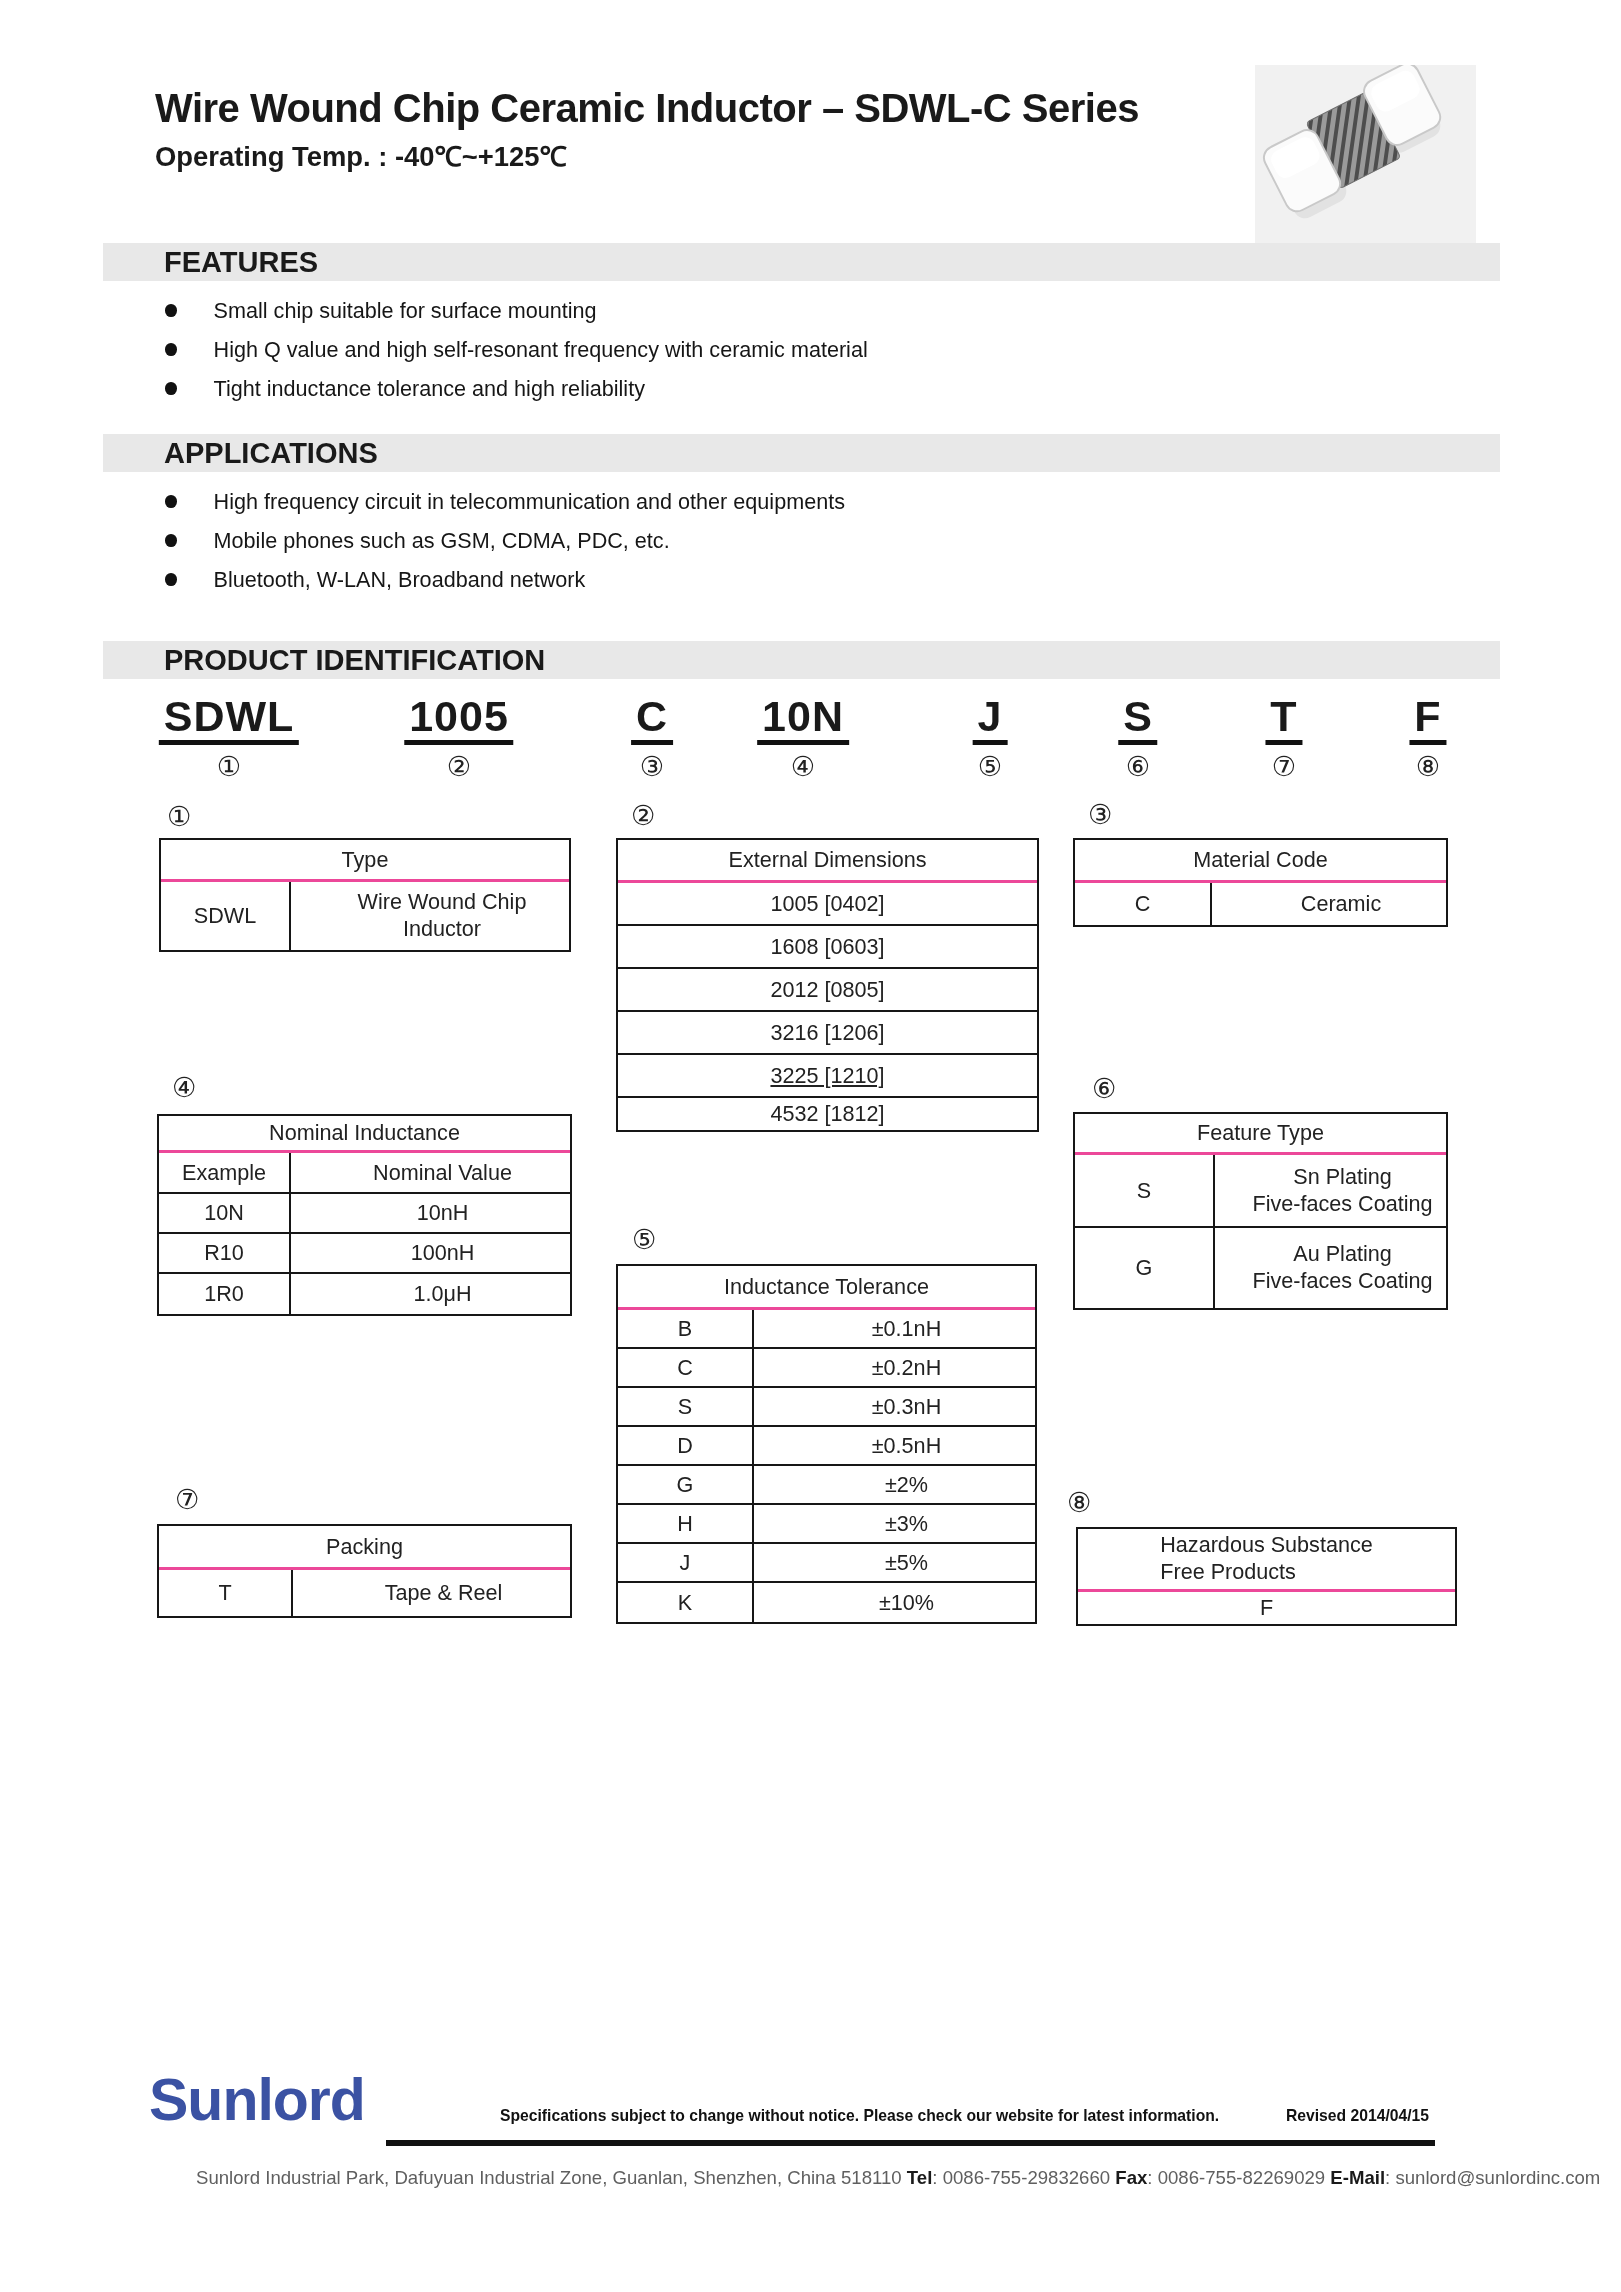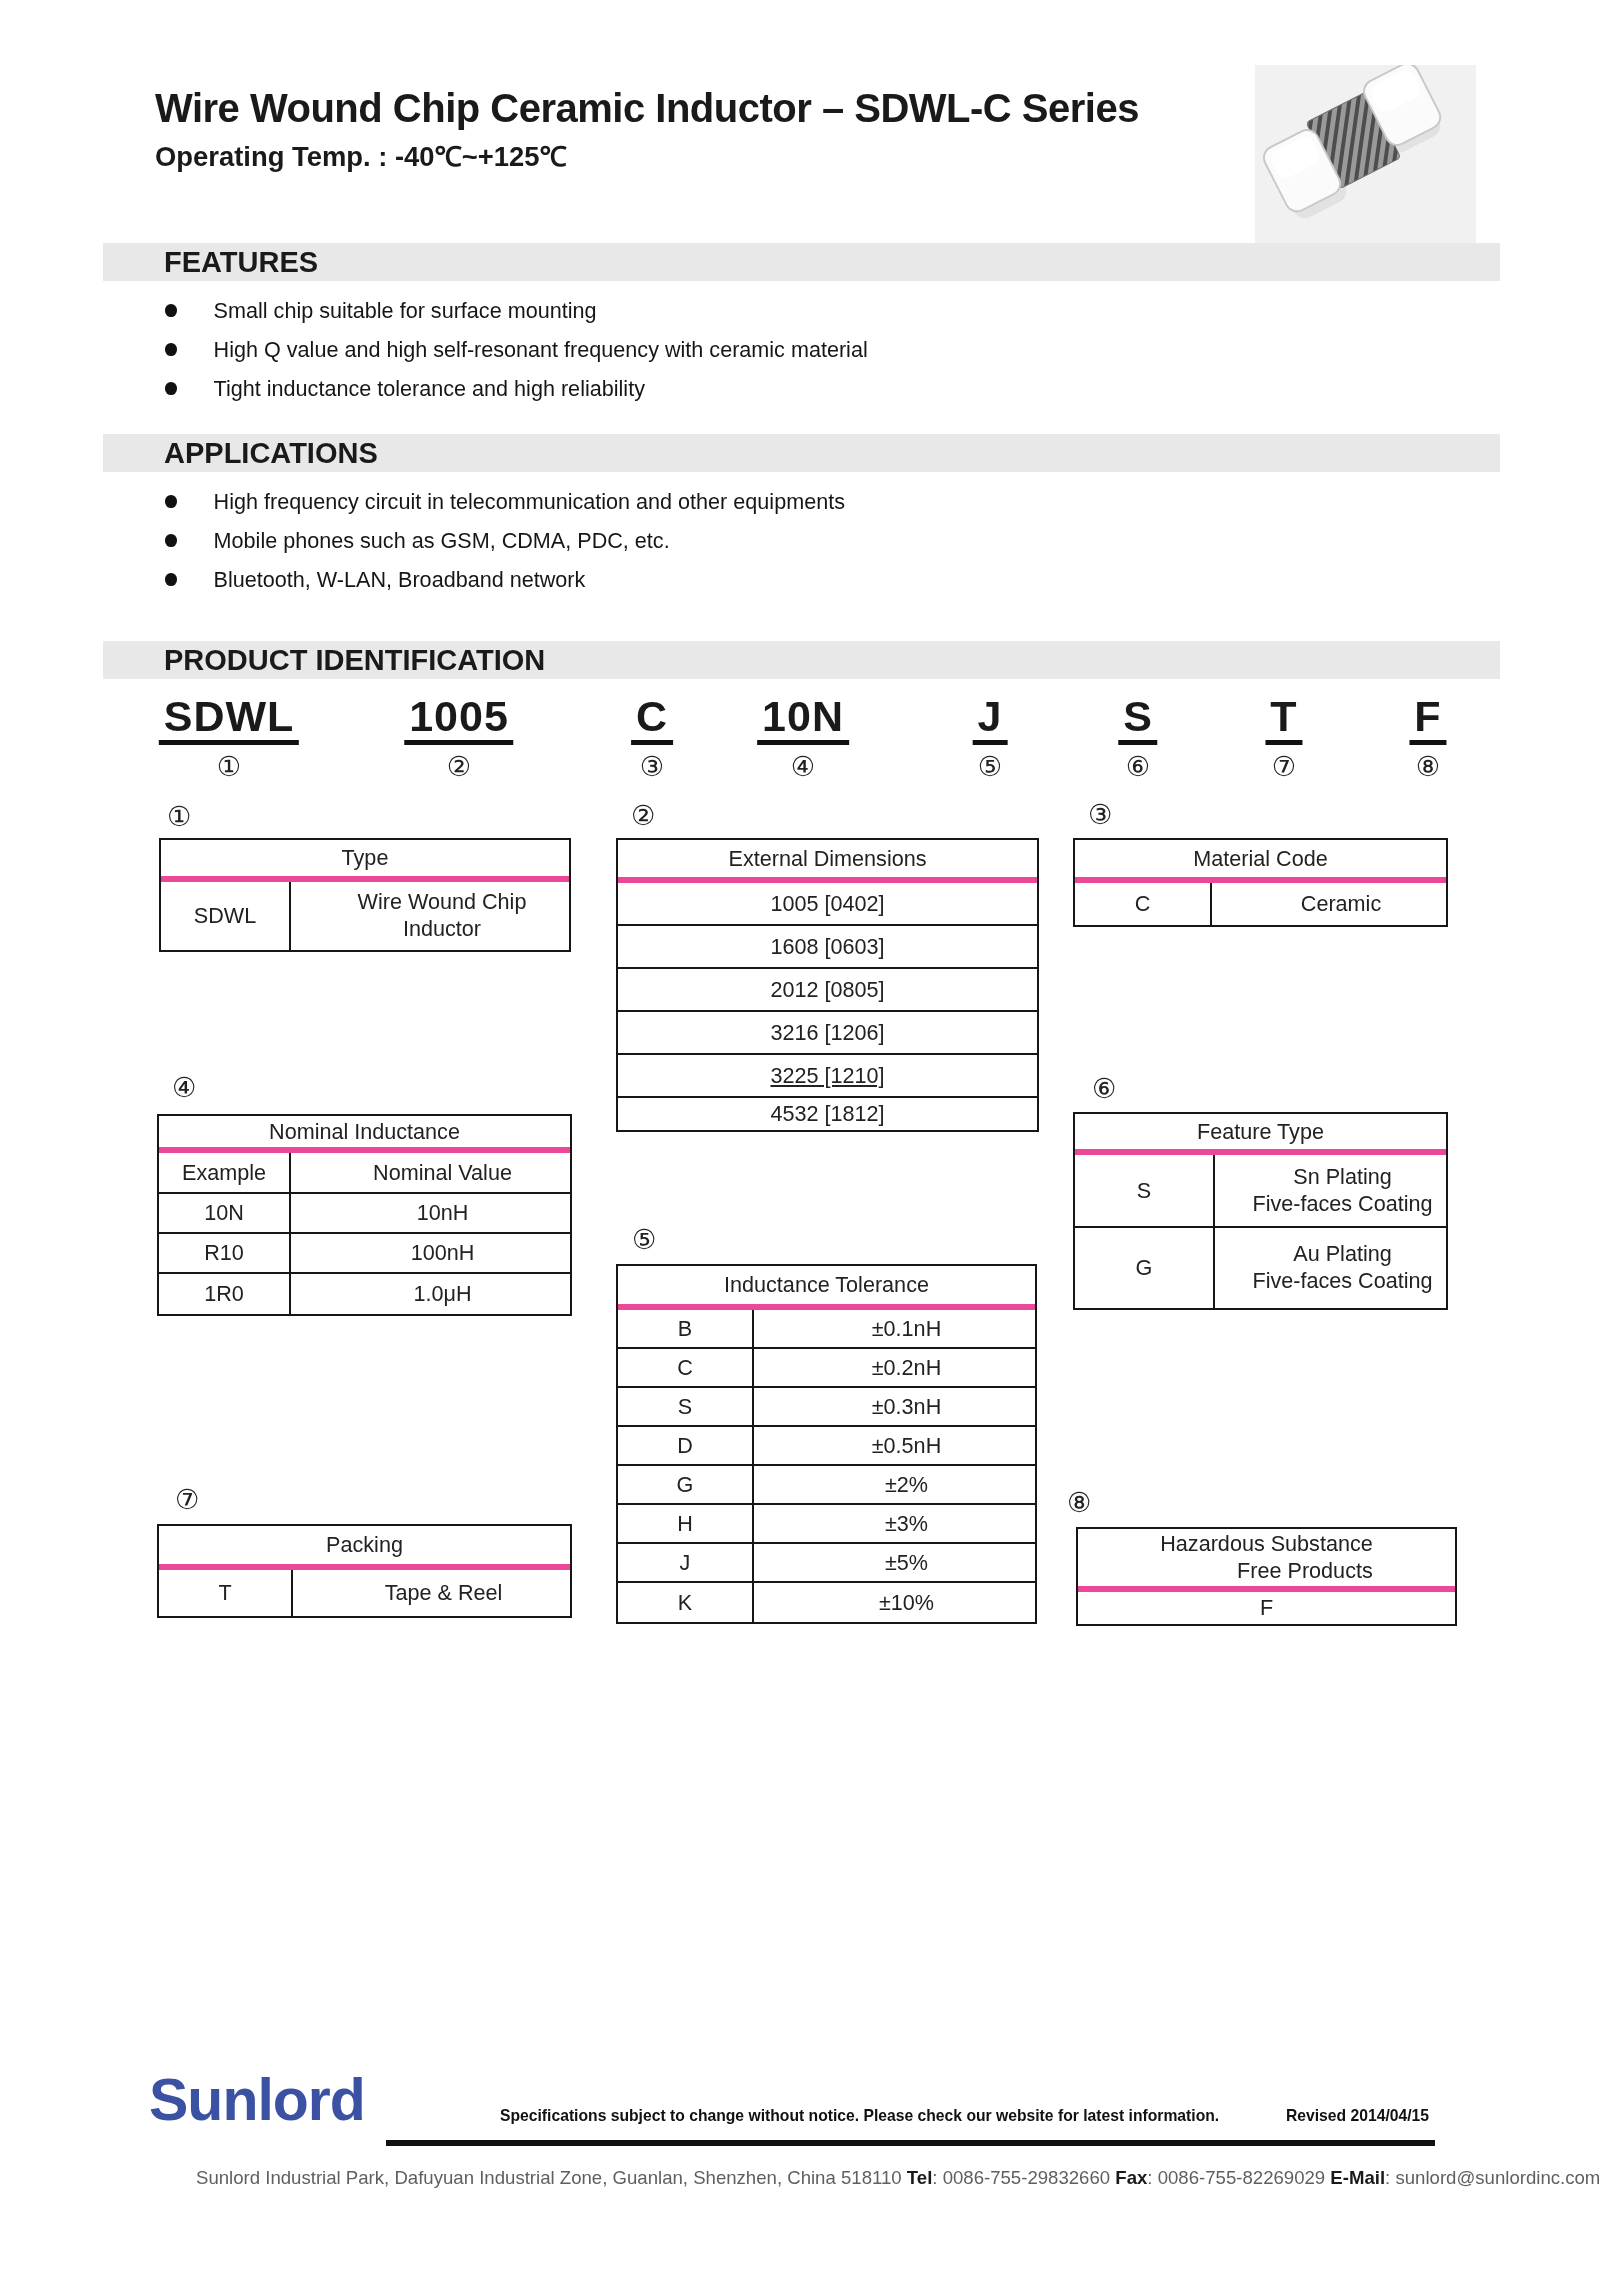--- a/index.html
+++ b/index.html
@@ -38,21 +38,21 @@
   .code-part .circ { display:block; margin-top:5.9px; }
   .tbl-circ { position:absolute; }
 
   
   .tbl {
     position:absolute; border:2.9px solid #161616; background:#fff;
     box-sizing:border-box; font-size:21.6px; color:#222;
   }
   .tbl .hdr {
     display:flex; align-items:center; justify-content:center;
-    border-bottom:6px solid #ec4899; text-align:right; box-sizing:border-box;
+    border-bottom:3px solid #ec4899; text-align:left; box-sizing:border-box;
   }
   .tbl .row { display:flex; border-bottom:2px solid #161616; box-sizing:border-box; }
   .tbl .row:last-child { border-bottom:none; }
   .tbl .c1 { border-right:2px solid #161616; display:flex; align-items:center; justify-content:center; box-sizing:border-box; flex:0 0 auto; }
   .tbl .c2 { flex:1; display:flex; align-items:center; justify-content:center; text-align:center;padding-left:24px; }
   .tbl .cfull { flex:1; display:flex; align-items:center; justify-content:center; text-align:center; }
   .pre { white-space:pre-line; line-height:1.25; }
 
   
   .logo { left:149px; top:2066px; font-size:59px; font-weight:bold; letter-spacing:-1px; }

